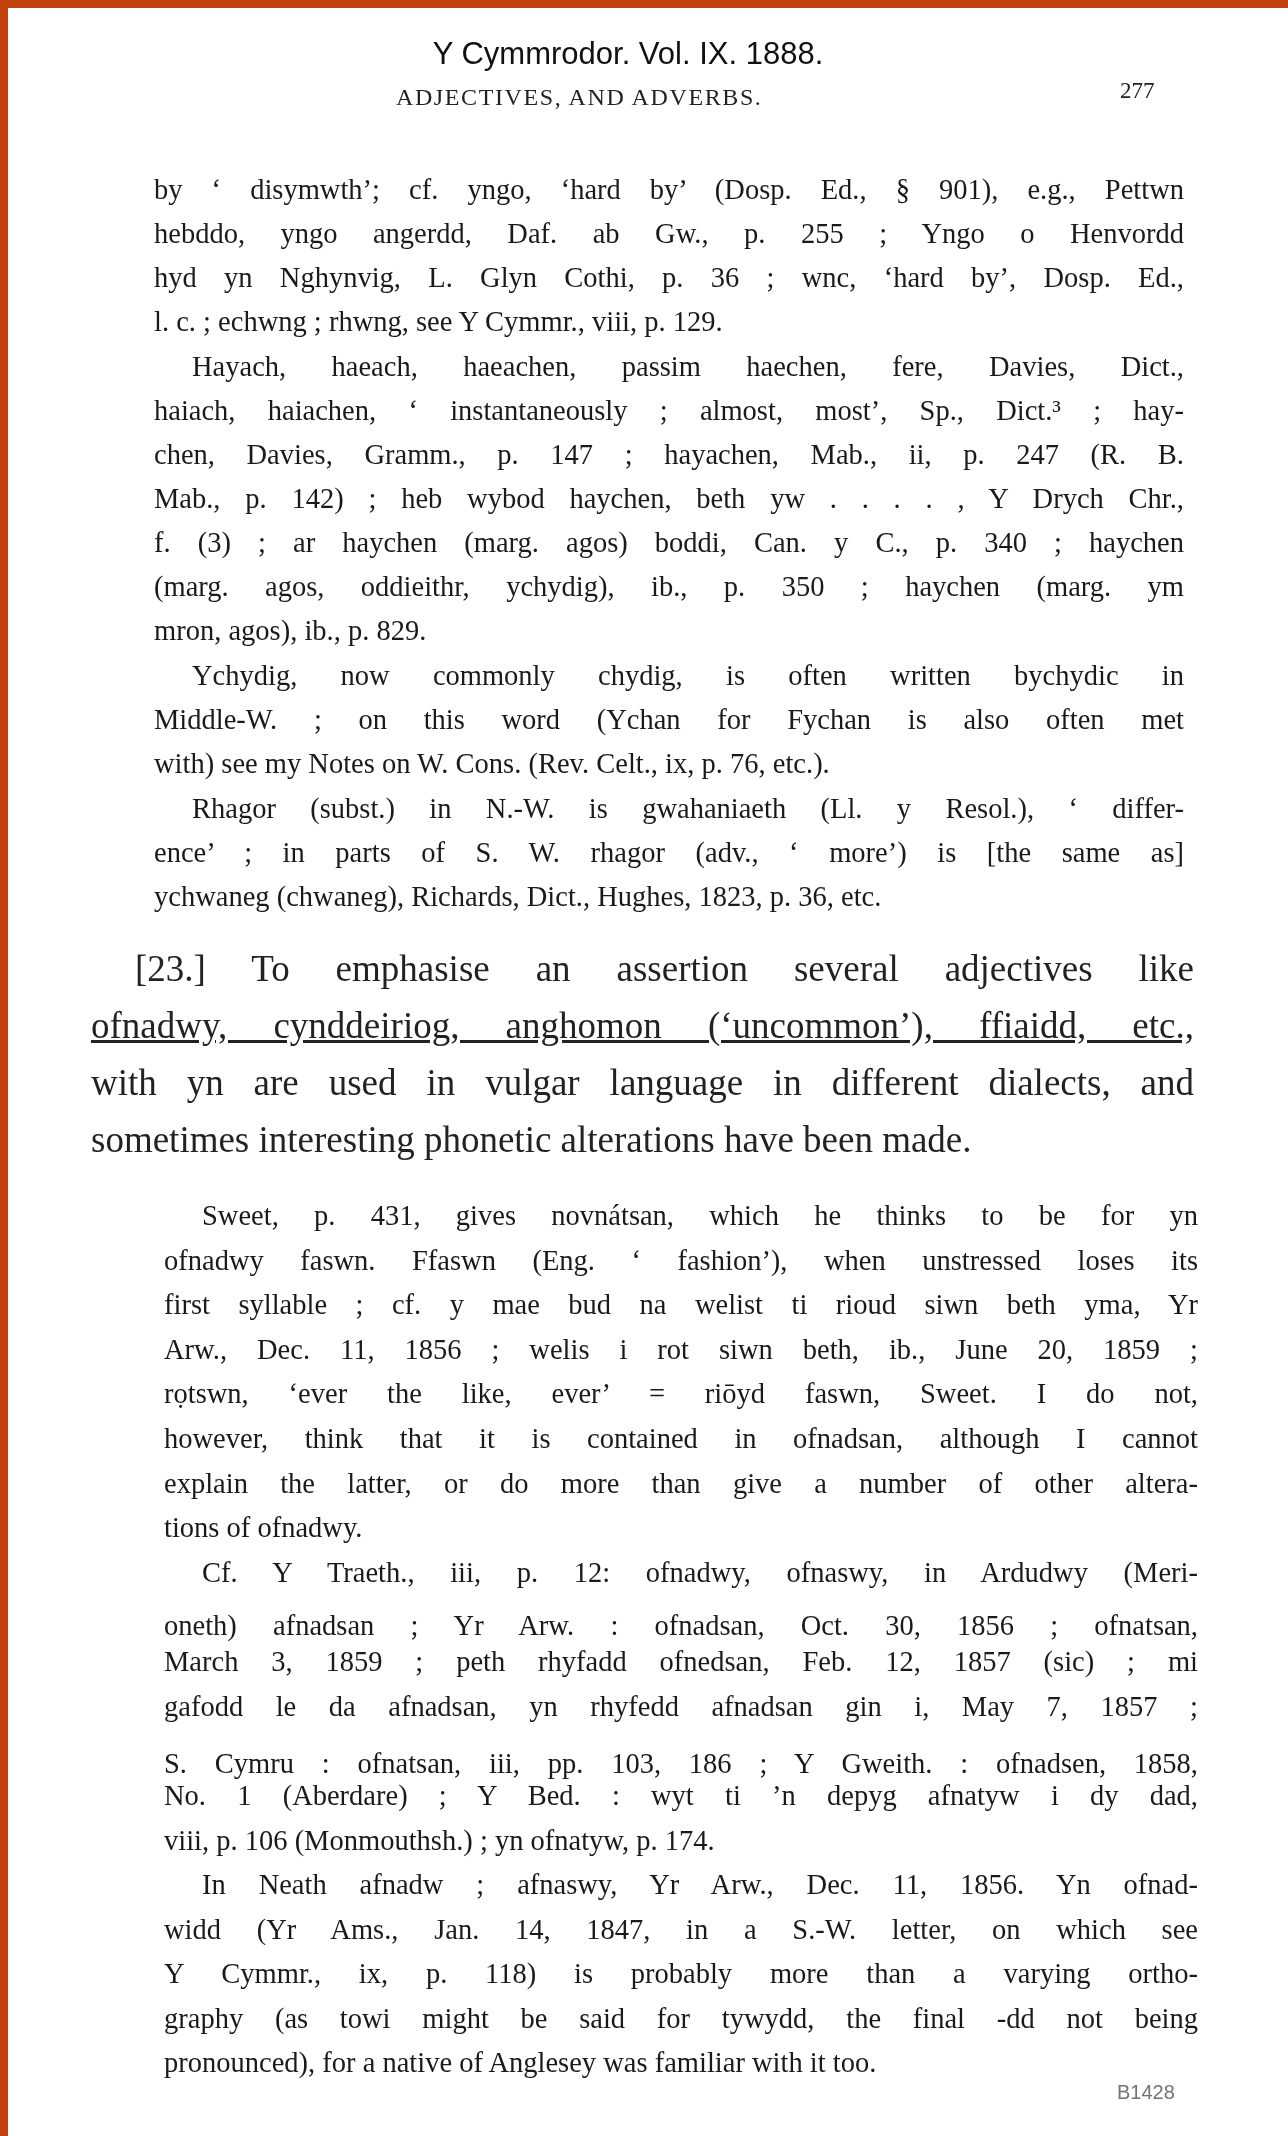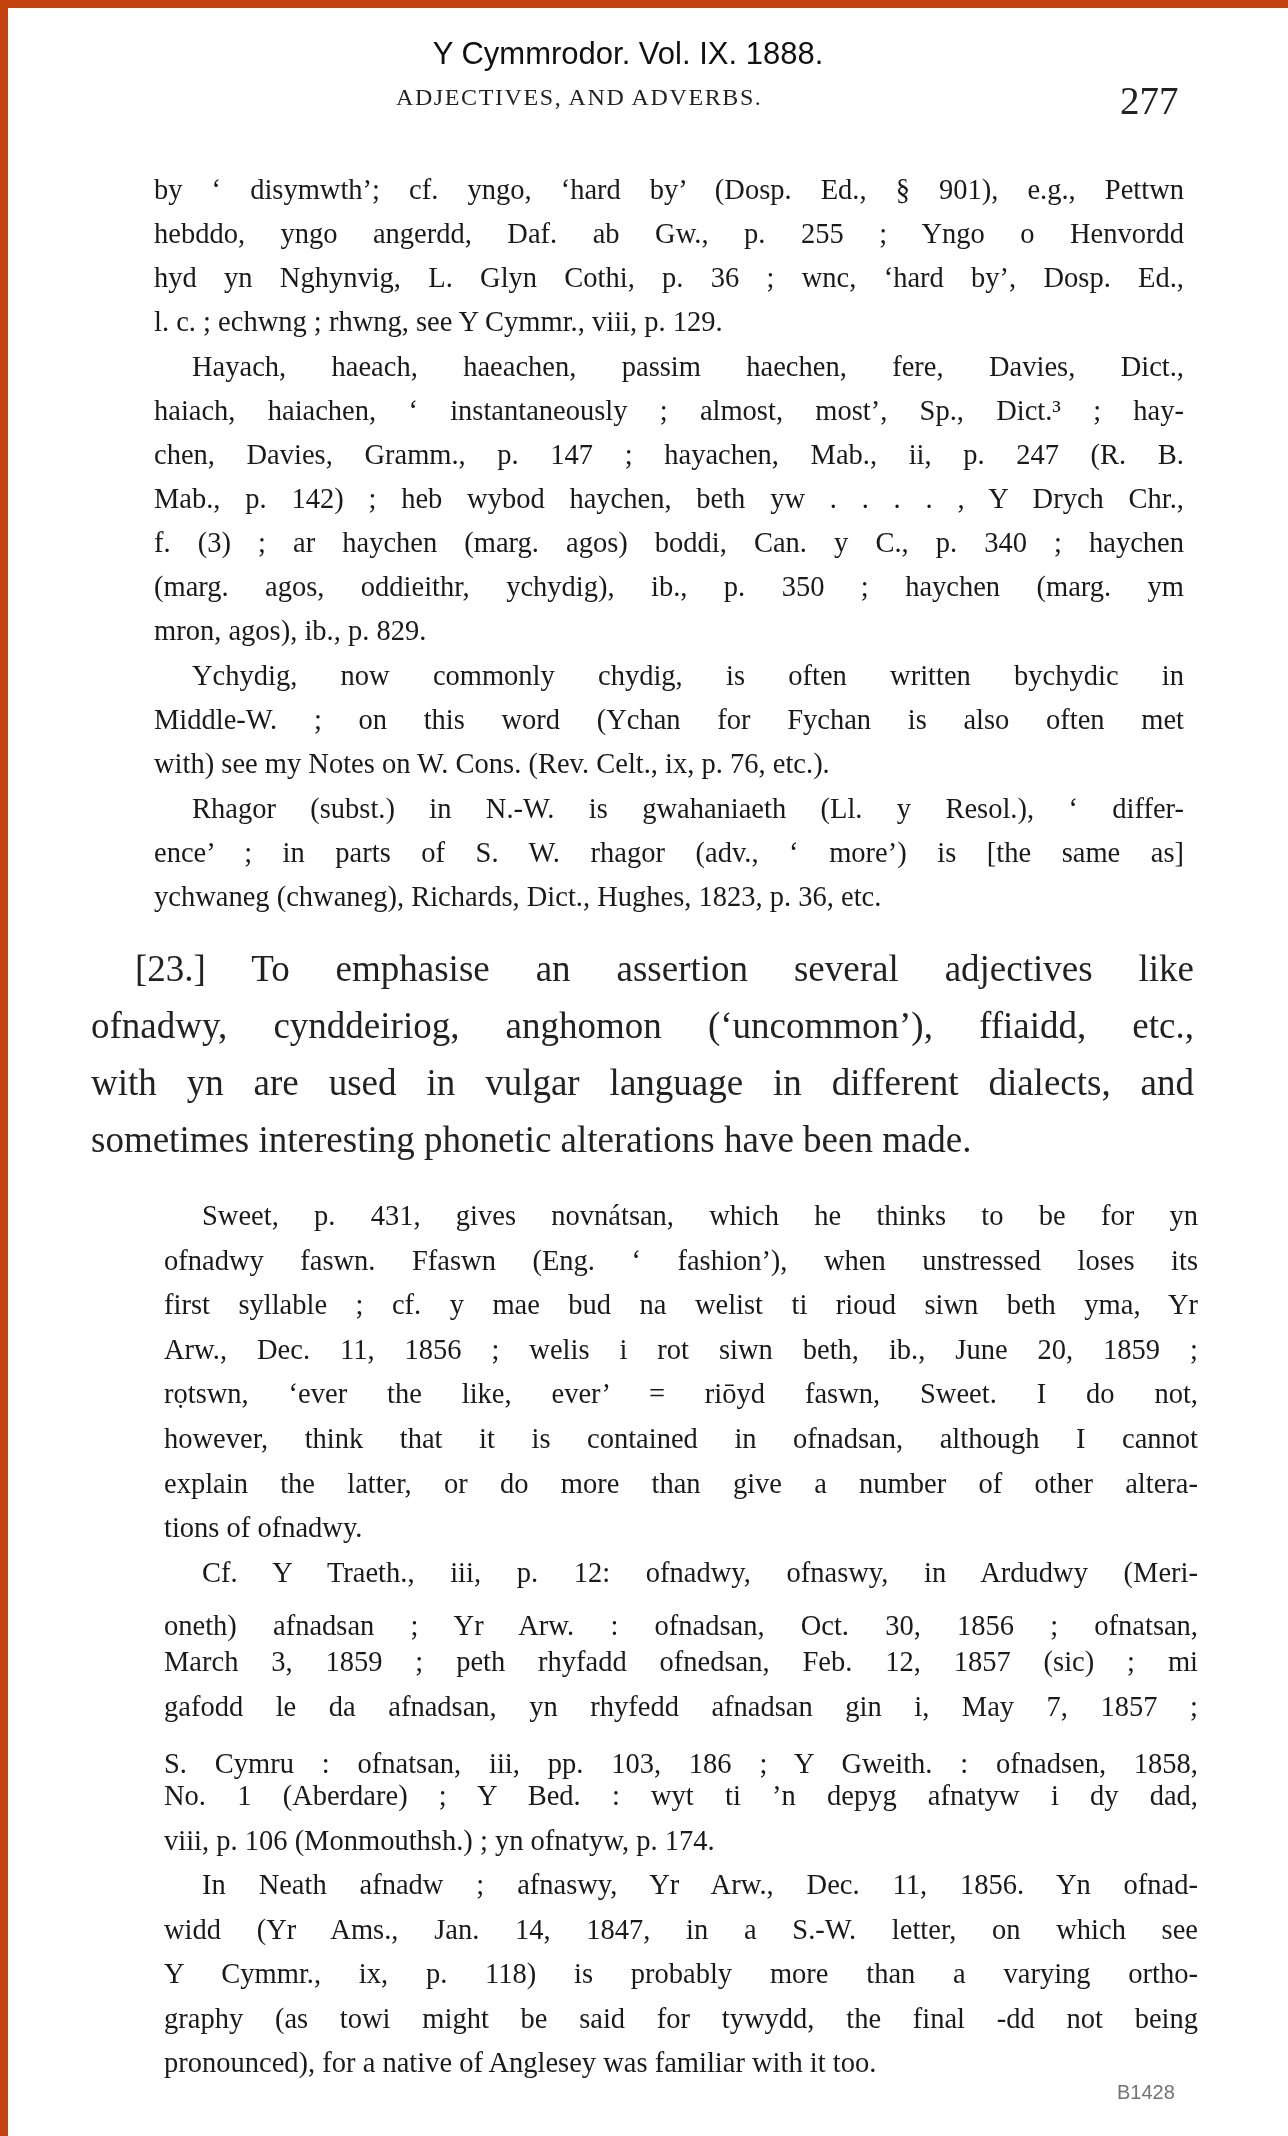--- a/index.html
+++ b/index.html
@@ -13,21 +13,21 @@
     font-family: "Liberation Sans", sans-serif; font-size: 31px; color: #111;
     letter-spacing: 0px;
   }
   .running-head {
     position: absolute; top: 76px; left: 388px;
     font-family: "Liberation Serif", serif; font-size: 24px; color: #222;
     letter-spacing: 1.6px; text-transform: uppercase;
   }
   .page-number {
     position: absolute; top: 70px; left: 1112px;
-    font-family: "Liberation Serif", serif; font-size: 39px; color: #222; text-align: center;
+    font-family: "Liberation Serif", serif; font-size: 23px; color: #222; text-align: center;
   }
   .block { position: absolute; font-family: "Liberation Serif", serif; color: #1a1a1a; }
   .line {
     position: absolute; left: 0; white-space: nowrap;
     text-align: justify; text-align-last: justify; overflow: visible;
   }
   .line.last { text-align-last: left; }
   .line.indent { padding-left: 38px; box-sizing: border-box; }
   .block1 { left: 146px; top: 160px; width: 1030px; font-size: 28.5px; }
   .block1 .line { width: 1030px; height: 44px; line-height: 44px; }
@@ -65,21 +65,21 @@
     <div class="line indent" style="top: 486px; white-space: normal; overflow: visible;">Ychydig, now commonly chydig, is often written bychydic in</div>
     <div class="line" style="top: 530px; white-space: normal; overflow: visible;">Middle-W. ; on this word (Ychan for Fychan is also often met</div>
     <div class="line last" style="top: 574px; white-space: normal; overflow: visible;">with) see my Notes on W. Cons. (Rev. Celt., ix, p. 76, etc.).</div>
     <div class="line indent" style="top: 619px; white-space: normal; overflow: visible;">Rhagor (subst.) in N.-W. is gwahaniaeth (Ll. y Resol.), ‘ differ-</div>
     <div class="line" style="top: 663px; white-space: normal; overflow: visible;">ence’ ; in parts of S. W. rhagor (adv., ‘ more’) is [the same as]</div>
     <div class="line last" style="top: 707px; white-space: normal; overflow: visible;">ychwaneg (chwaneg), Richards, Dict., Hughes, 1823, p. 36, etc.</div>
   </div>
 
   <div class="block block2">
     <div class="line indent" style="top: 0px; white-space: normal; overflow: visible;">[23.] To emphasise an assertion several adjectives like</div>
-    <div class="line" style="top: 57px; white-space: normal; overflow: visible;">ofnadwy, cynddeiriog, anghomon (‘uncommon’), ffiaidd, etc.,</div>
+    <div class="line" style="top: 57px; white-space: normal; overflow: visible; text-decoration: underline;">ofnadwy, cynddeiriog, anghomon (‘uncommon’), ffiaidd, etc.,</div>
     <div class="line" style="top: 114px; white-space: normal; overflow: visible;">with yn are used in vulgar language in different dialects, and</div>
     <div class="line last" style="top: 171px; white-space: normal; overflow: visible;">sometimes interesting phonetic alterations have been made.</div>
   </div>
 
   <div class="block block3">
     <div class="line indent" style="top: 0px; white-space: normal; overflow: visible;">Sweet, p. 431, gives novnátsan, which he thinks to be for yn</div>
     <div class="line" style="top: 44.6px; white-space: normal; overflow: visible;">ofnadwy faswn. Ffaswn (Eng. ‘ fashion’), when unstressed loses its</div>
     <div class="line" style="top: 89.2px; white-space: normal; overflow: visible;">first syllable ; cf. y mae bud na welist ti rioud siwn beth yma, Yr</div>
     <div class="line" style="top: 133.8px; white-space: normal; overflow: visible;">Arw., Dec. 11, 1856 ; welis i rot siwn beth, ib., June 20, 1859 ;</div>
     <div class="line" style="top: 178.4px; white-space: normal; overflow: visible;">rọtswn, ‘ever the like, ever’ = riōyd faswn, Sweet. I do not,</div>

